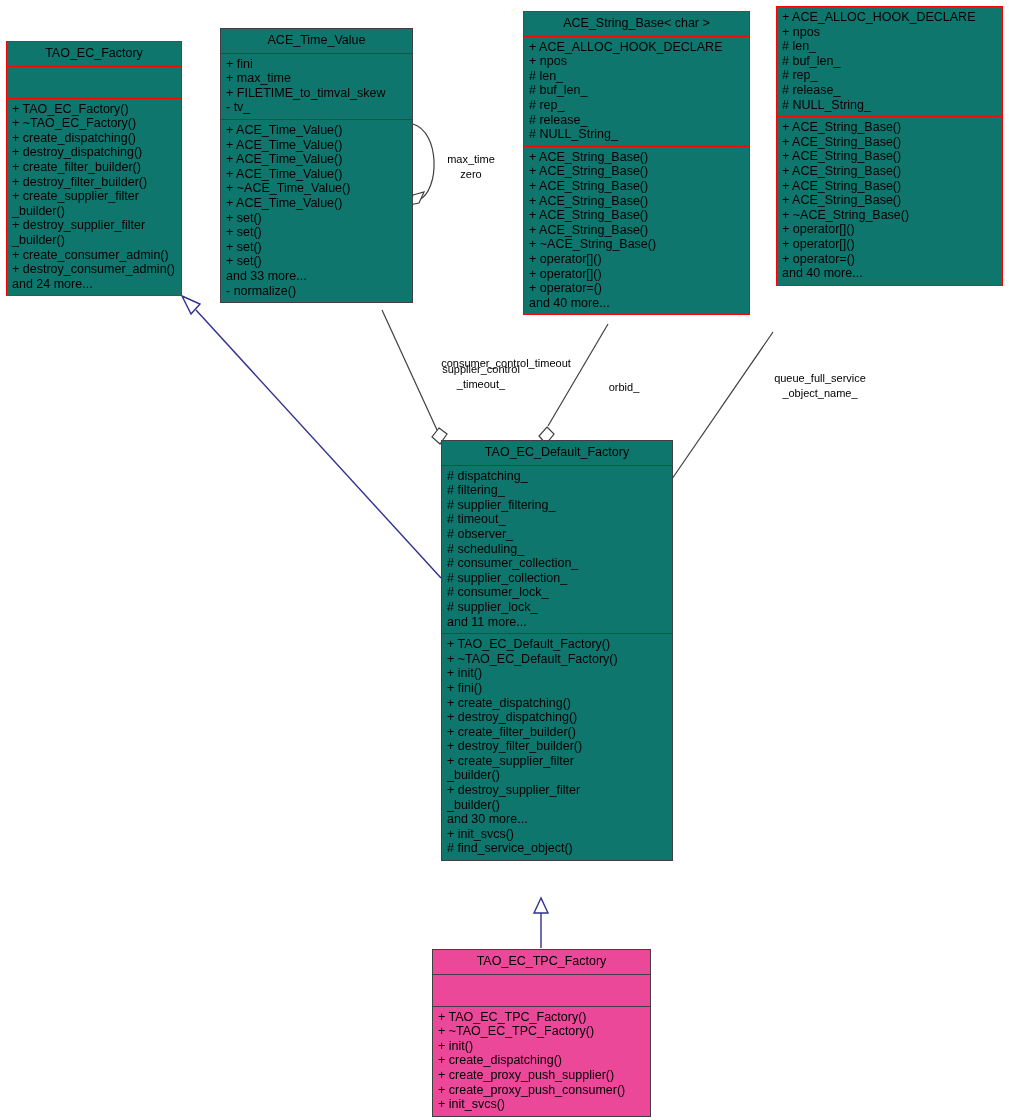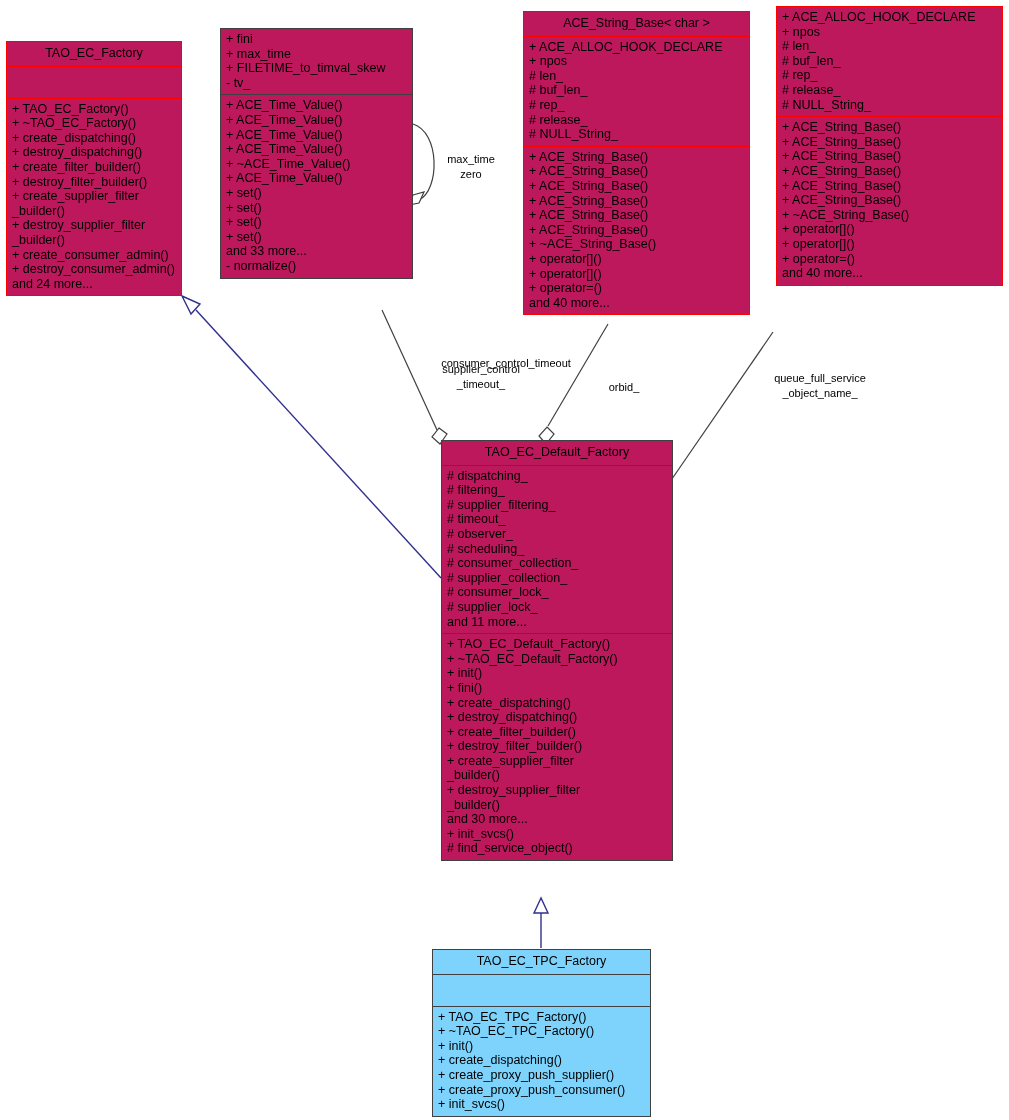--- a/index.html
+++ b/index.html
@@ -22,28 +22,28 @@
     position: absolute;
     left: 0;
     top: 0;
     width: 1009px;
     height: 1120px;
     pointer-events: none;
   }
   .node {
     position: absolute;
     box-sizing: border-box;
-    background: #be185d;
+    background: #0f766e;
     font-size: 12.5px;
     line-height: 14.6px;
     color: #000000;
   }
   .node.red   { border: 1.6px solid #ff0000; }
   .node.dark  { border: 1.6px solid #404040; }
-  .node.sel   { border: 1.6px solid #404040; background: #7dd3fc; }
+  .node.sel   { border: 1.6px solid #404040; background: #ec4899; }
 
   .node .title {
     text-align: center;
     padding: 4px 4px 5px 4px;
     white-space: pre-line;
   }
   .node.red .title    { border-bottom: 1.6px solid #ff0000; }
   .node.dark .title   { border-bottom: 1.6px solid #404040; }
   .node.sel  .title   { border-bottom: 1.6px solid #404040; }
 
@@ -122,20 +122,21 @@
 _builder()</div>
       <div class="row">+ destroy_supplier_filter
 _builder()</div>
       <div class="row">+ create_consumer_admin()</div>
       <div class="row">+ destroy_consumer_admin()</div>
       <div class="row">and 24 more...</div>
     </div>
   </div>
 
   <div class="node dark" style="left:220px; top:28px; width:193px;">
+    <div class="title">ACE_Time_Value</div>
     <div class="attrs">
       <div class="row">+ fini</div>
       <div class="row">+ max_time</div>
       <div class="row">+ FILETIME_to_timval_skew</div>
       <div class="row">- tv_</div>
     </div>
     <div class="ops">
       <div class="row">+ ACE_Time_Value()</div>
       <div class="row">+ ACE_Time_Value()</div>
       <div class="row">+ ACE_Time_Value()</div>

